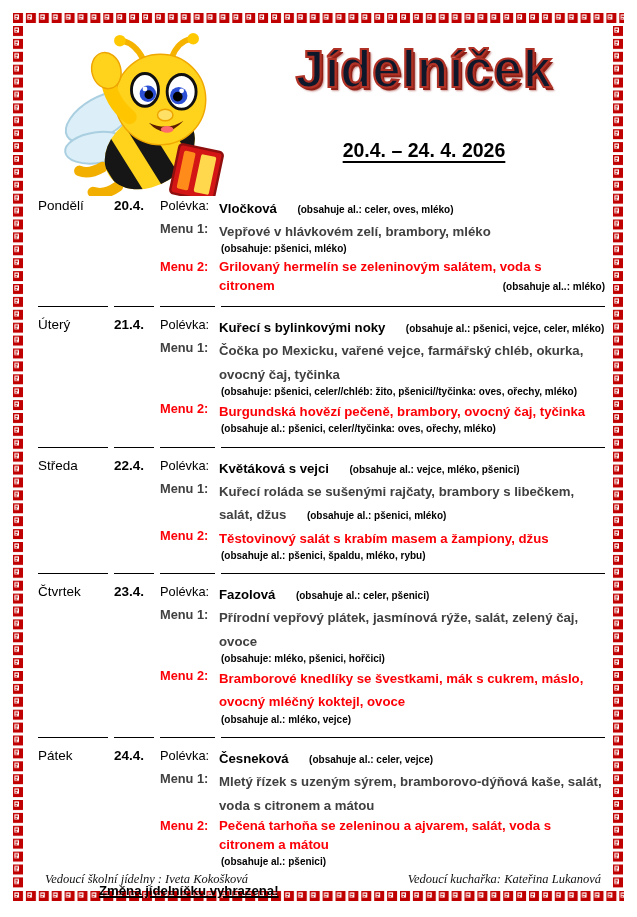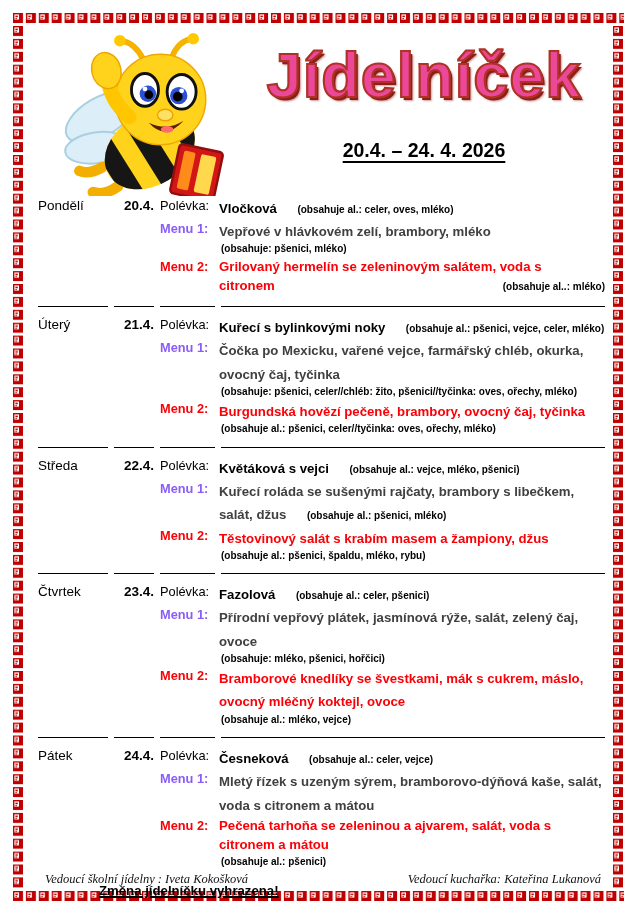--- a/index.html
+++ b/index.html
@@ -10,40 +10,40 @@
   
   .bdr{position:absolute;}
   .bdr-top{left:13px;top:13px;width:611px;height:11px;}
   .bdr-bottom{left:13px;bottom:15px;width:611px;height:11px;}
   .bdr-left{left:13px;top:26px;width:11px;height:862px;}
   .bdr-right{right:13px;top:26px;width:11px;height:862px;}
   
   .bee{position:absolute;left:50px;top:32px;width:188px;height:164px;}
   .title{
     position:absolute;left:236px;top:44px;width:376px;text-align:center;
-    font-size:63px;font-weight:700;letter-spacing:1px;line-height:1;
-    color:#ec4899;
+    font-size:51px;font-weight:700;letter-spacing:1px;line-height:1;
+    color:#0f172a;
     -webkit-text-stroke:2.2px #B03226;
     text-shadow:2.5px 2.5px 0 #8E1F16, 3.5px 3.5px 2px rgba(142,31,22,.45);
   }
   .date-range{
     position:absolute;left:236px;top:139px;width:376px;text-align:center;
     font-size:19.5px;font-weight:700;
     text-decoration:underline;text-decoration-thickness:2px;text-underline-offset:4px;
   }
   
   .menu{position:absolute;left:38px;top:187px;width:567px;}
   .day-row{display:grid;grid-template-columns:70px 40px 1fr;column-gap:6px;padding:9px 0 10px 0;}
   .day-name{font-size:13.5px;line-height:1.5;}
-  .day-date{font-size:13.5px;font-weight:700;line-height:1.5;text-align:right;}
+  .day-date{font-size:13.5px;font-weight:700;line-height:1.5;}
   .items{display:flex;flex-direction:column;}
   .item{display:grid;grid-template-columns:55px 1fr;column-gap:4px;}
   .lbl{font-size:12.8px;line-height:1.55;white-space:nowrap;}
   .lbl-soup{color:#000;}
-  .lbl-m1{color:#8b5cf6;font-weight:700;}
+  .lbl-m1{color:#404040;font-weight:700;}
   .lbl-m2{color:#FB0007;font-weight:700;}
   .content{position:relative;line-height:1.45;}
   .dish{font-weight:700;font-size:13.2px;line-height:1.45;}
   .c-black{color:#000;}
   .c-blue{color:#404040;}
   .c-red{color:#FB0007;}
   .alg{font-weight:700;font-size:10px;color:#000;}
   .alg-inline{margin-left:16px;white-space:nowrap;}
   .alg-block{display:block;line-height:1.45;padding-left:2px;}
   .alg-right{position:absolute;right:0;bottom:2px;}

